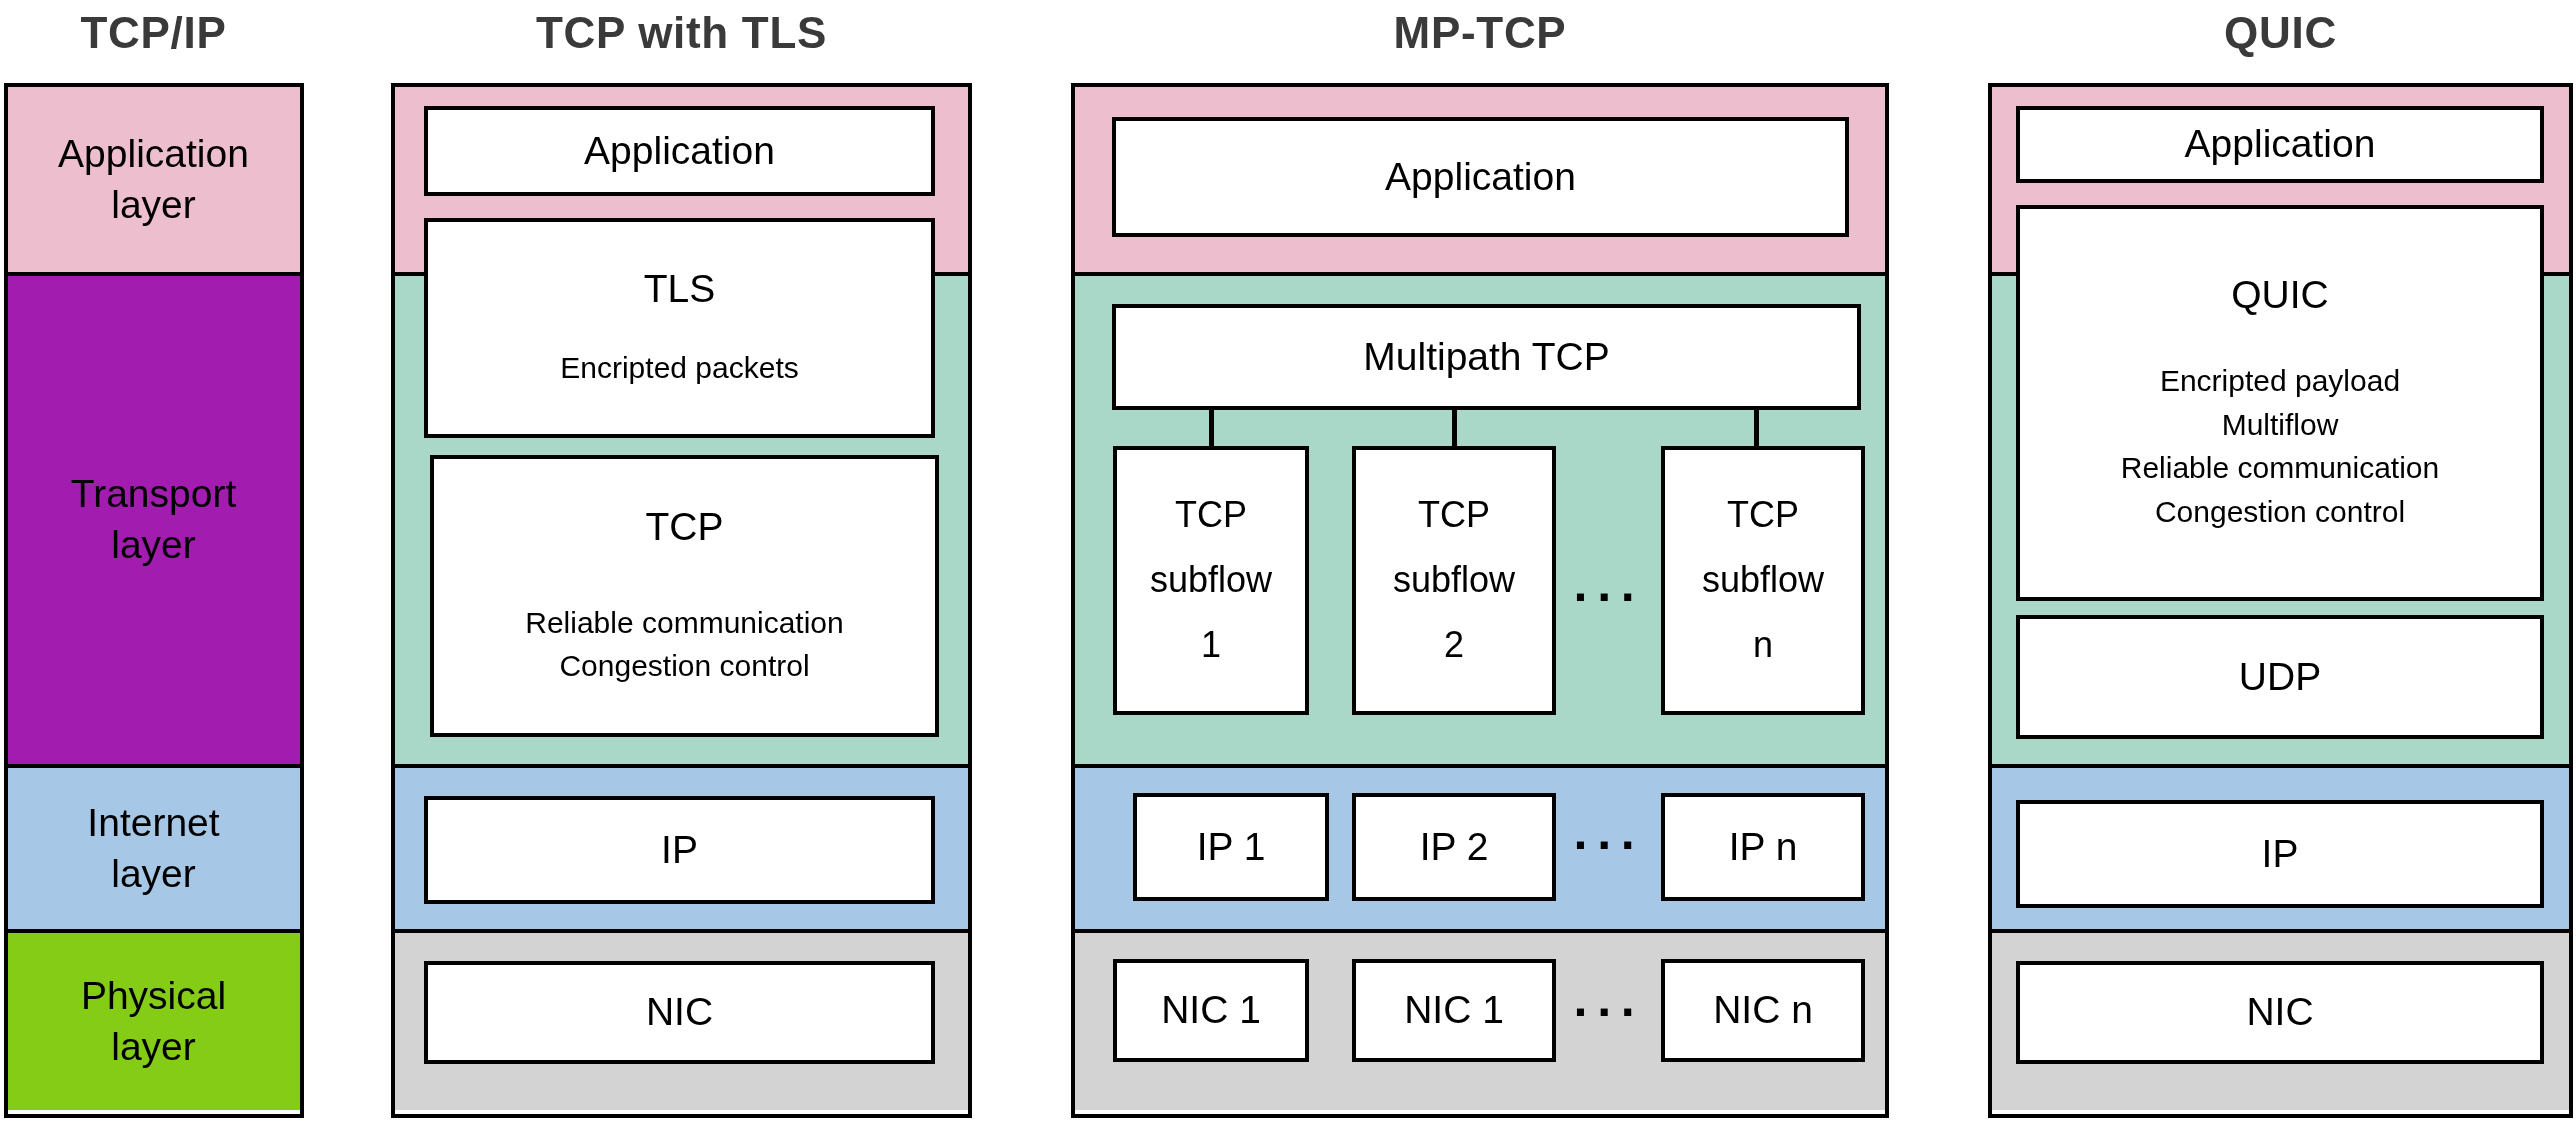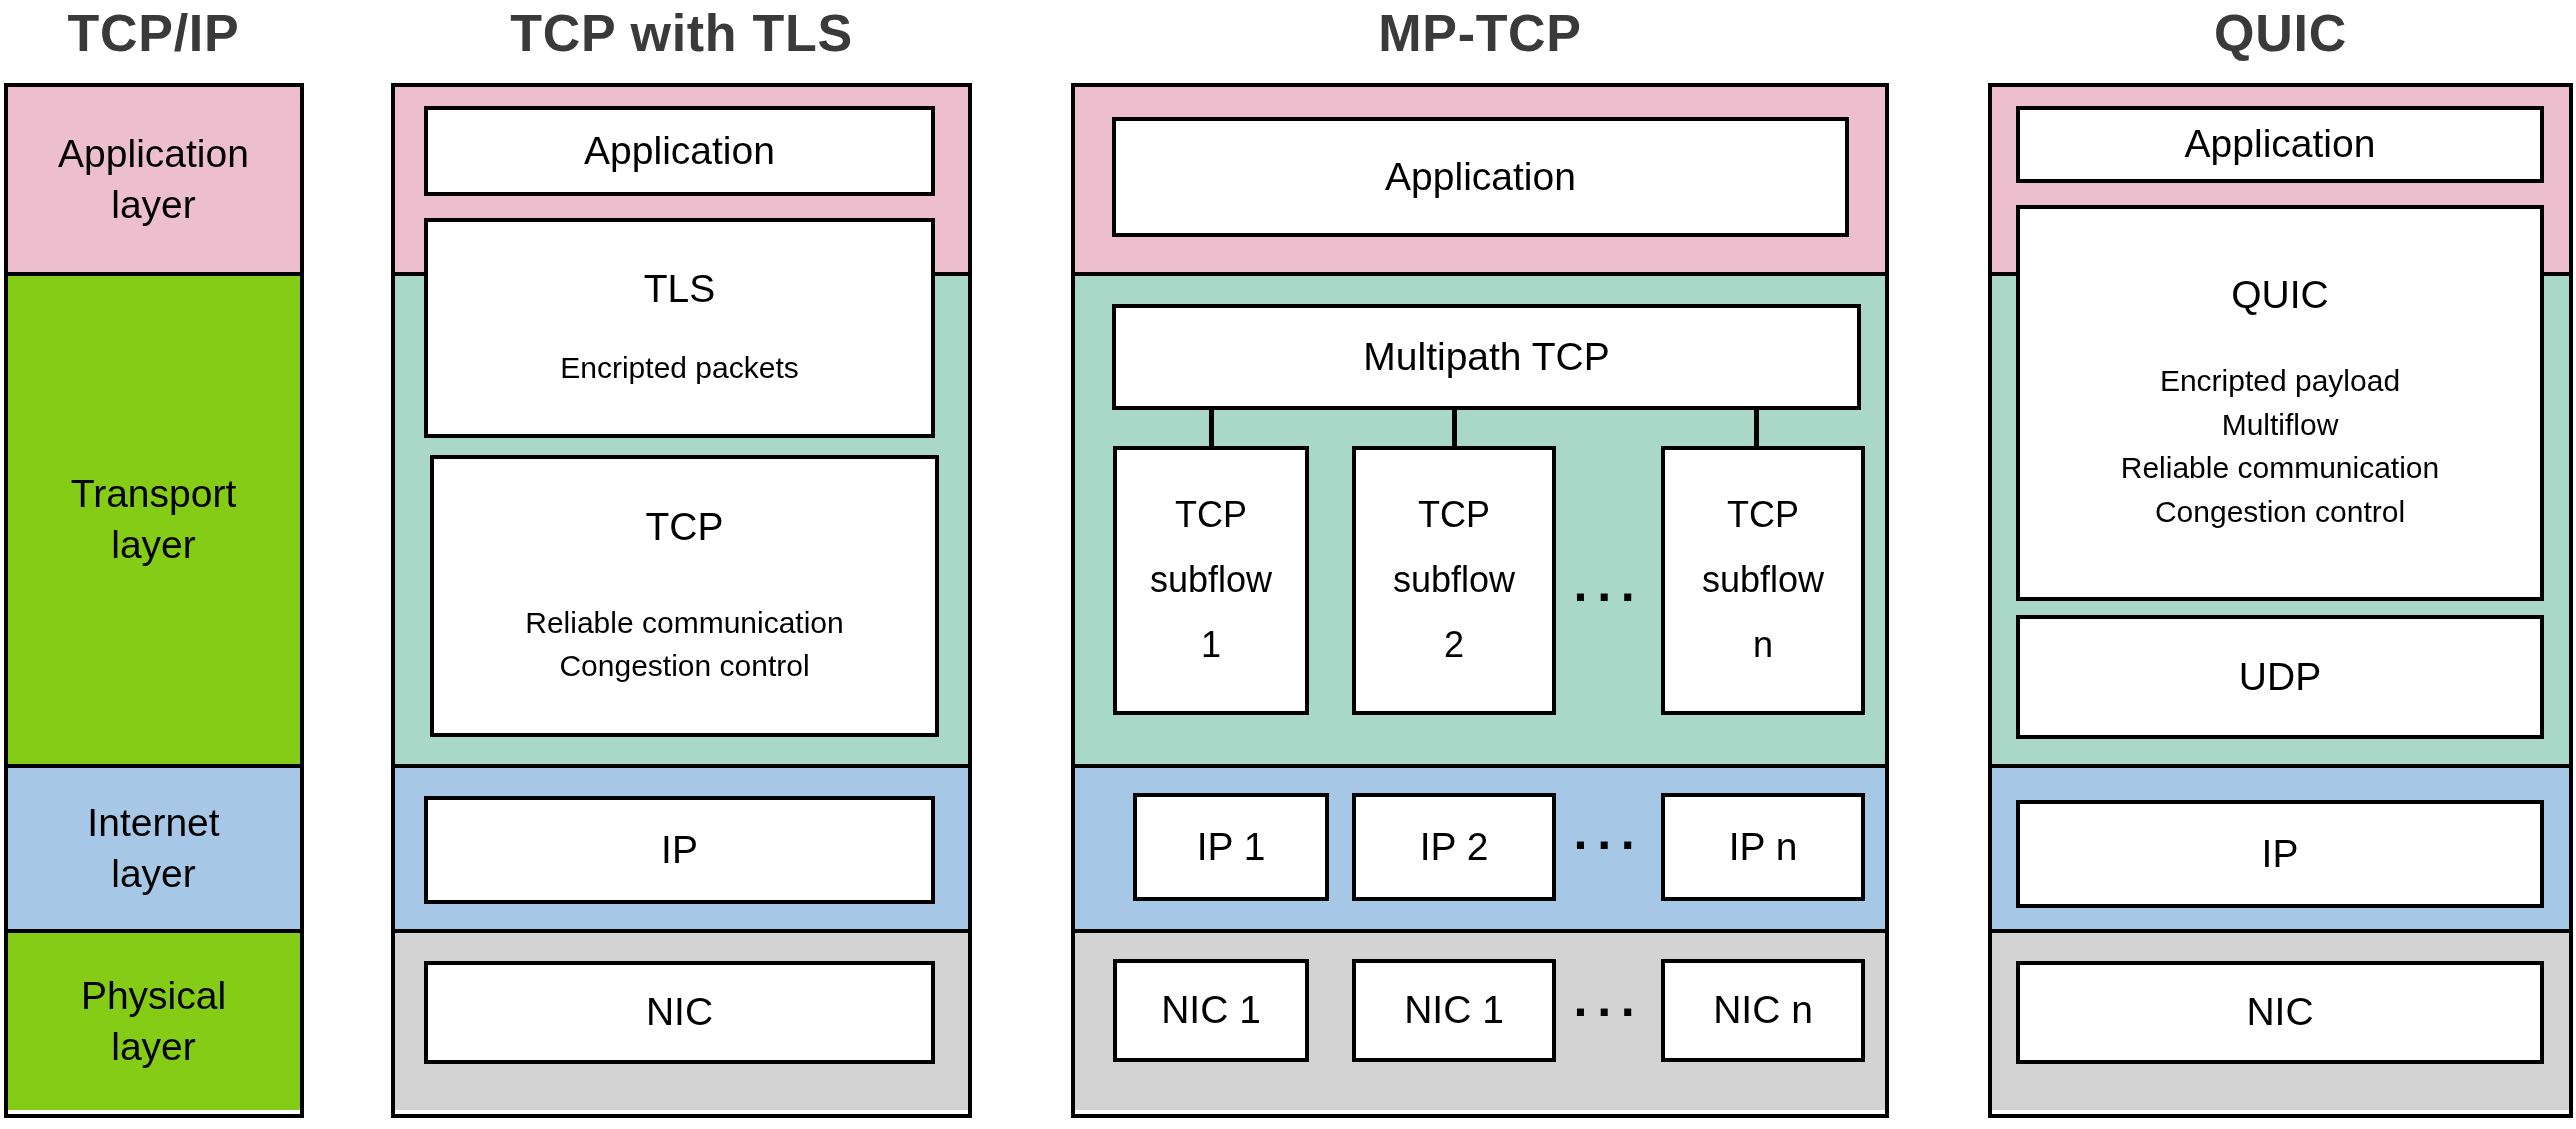--- a/index.html
+++ b/index.html
@@ -3,21 +3,21 @@
 <meta charset="utf-8">
 <style>
   html,body { margin:0; padding:0; background:#ffffff; }
   .canvas {
     position:relative; width:2576px; height:1130px; background:#ffffff;
     font-family:"Liberation Sans", sans-serif; color:#000;
   }
   .col-title {
     position:absolute; top:4.2px; height:58px;
     display:flex; align-items:center; justify-content:center;
-    font-size:52px; font-weight:bold; color:#3a3a3a; letter-spacing:0.7px;
+    font-size:44px; font-weight:bold; color:#3a3a3a; letter-spacing:0.7px;
   }
   .column {
     position:absolute; top:83px; height:1035px;
     border:4.9px solid #000; box-sizing:border-box; background:#fff;
   }
   .band { width:100%; }
   .band.sep { border-bottom:4.9px solid #000; }
   .band-app  { height:185px; }
   .band-tra  { height:488px; }
   .band-int  { height:161px; }
@@ -96,21 +96,21 @@
   <div class="col-title t1">TCP/IP</div>
   <div class="col-title t2">TCP with TLS</div>
   <div class="col-title t3">MP-TCP</div>
   <div class="col-title t4">QUIC</div>
 
   <div class="column col1">
     <div class="band band-app sep" style="background:#edbecd">
       <div class="layer-label">Application
 layer</div>
     </div>
-    <div class="band band-tra sep" style="background:#84cc16">
+    <div class="band band-tra sep" style="background:#a21caf">
       <div class="layer-label">Transport
 layer</div>
     </div>
     <div class="band band-int sep" style="background:#a7c7e7">
       <div class="layer-label">Internet
 layer</div>
     </div>
     <div class="band band-phy" style="background:#84cc16">
       <div class="layer-label">Physical
 layer</div>

